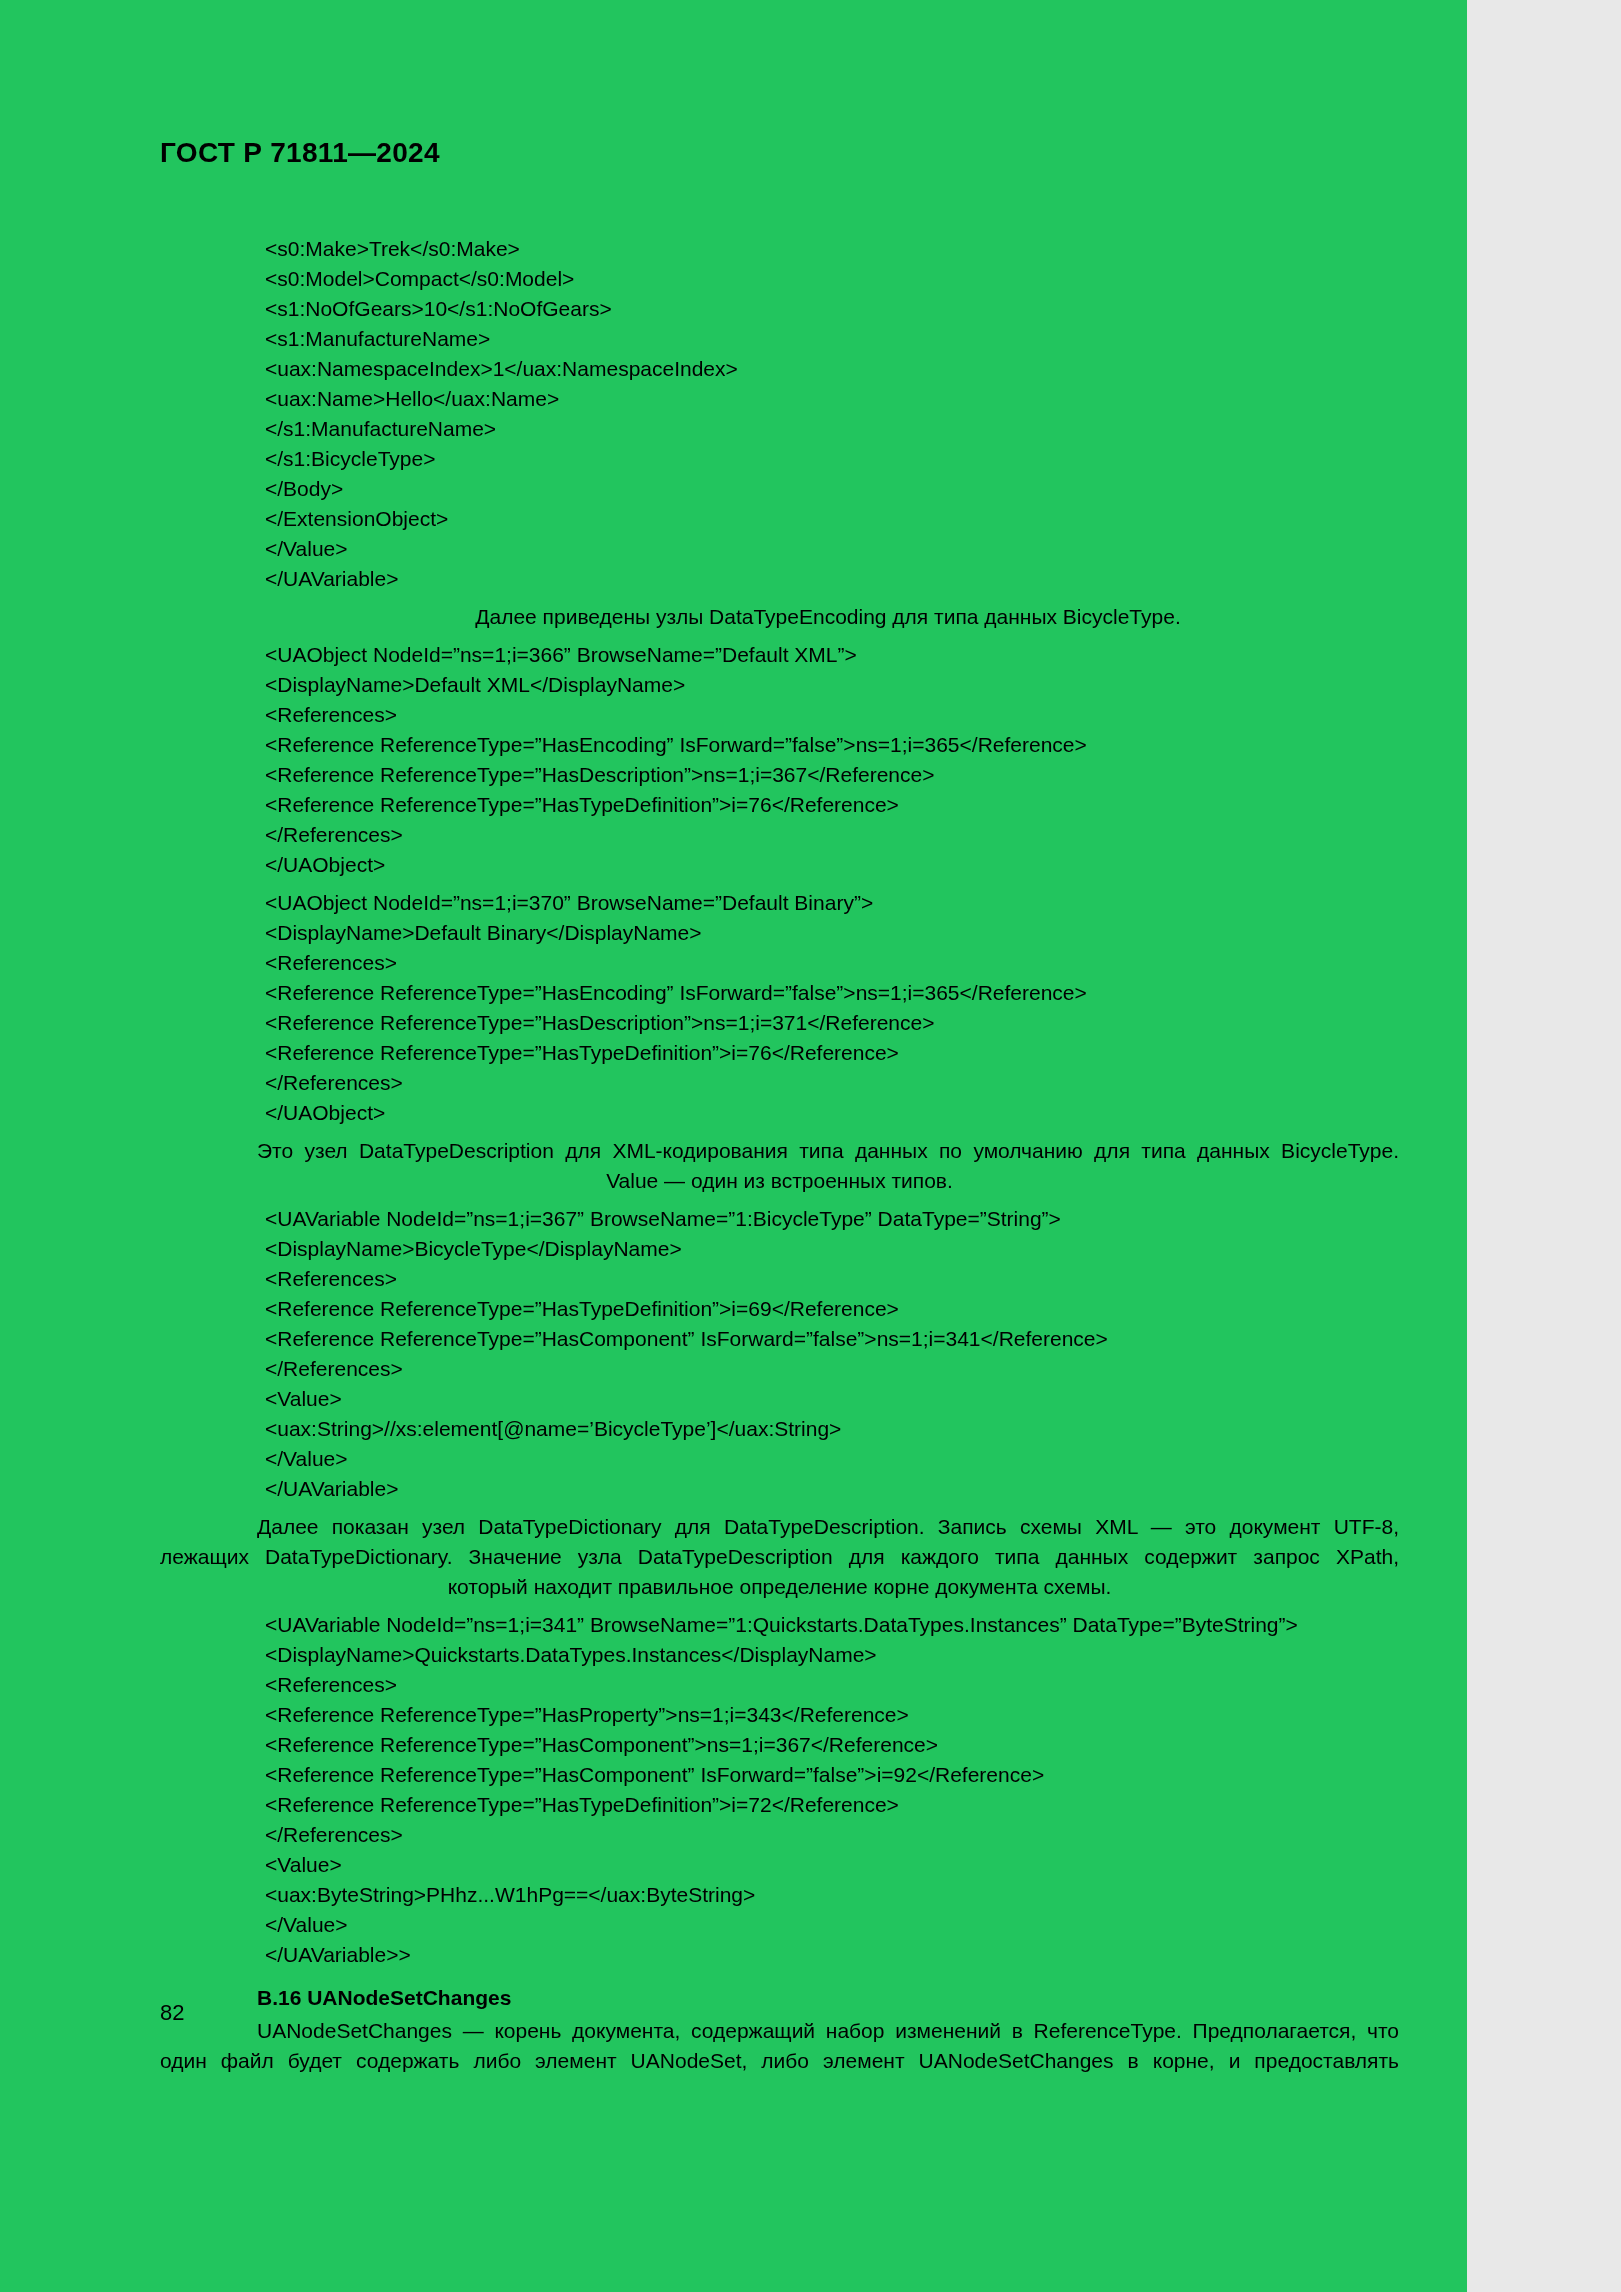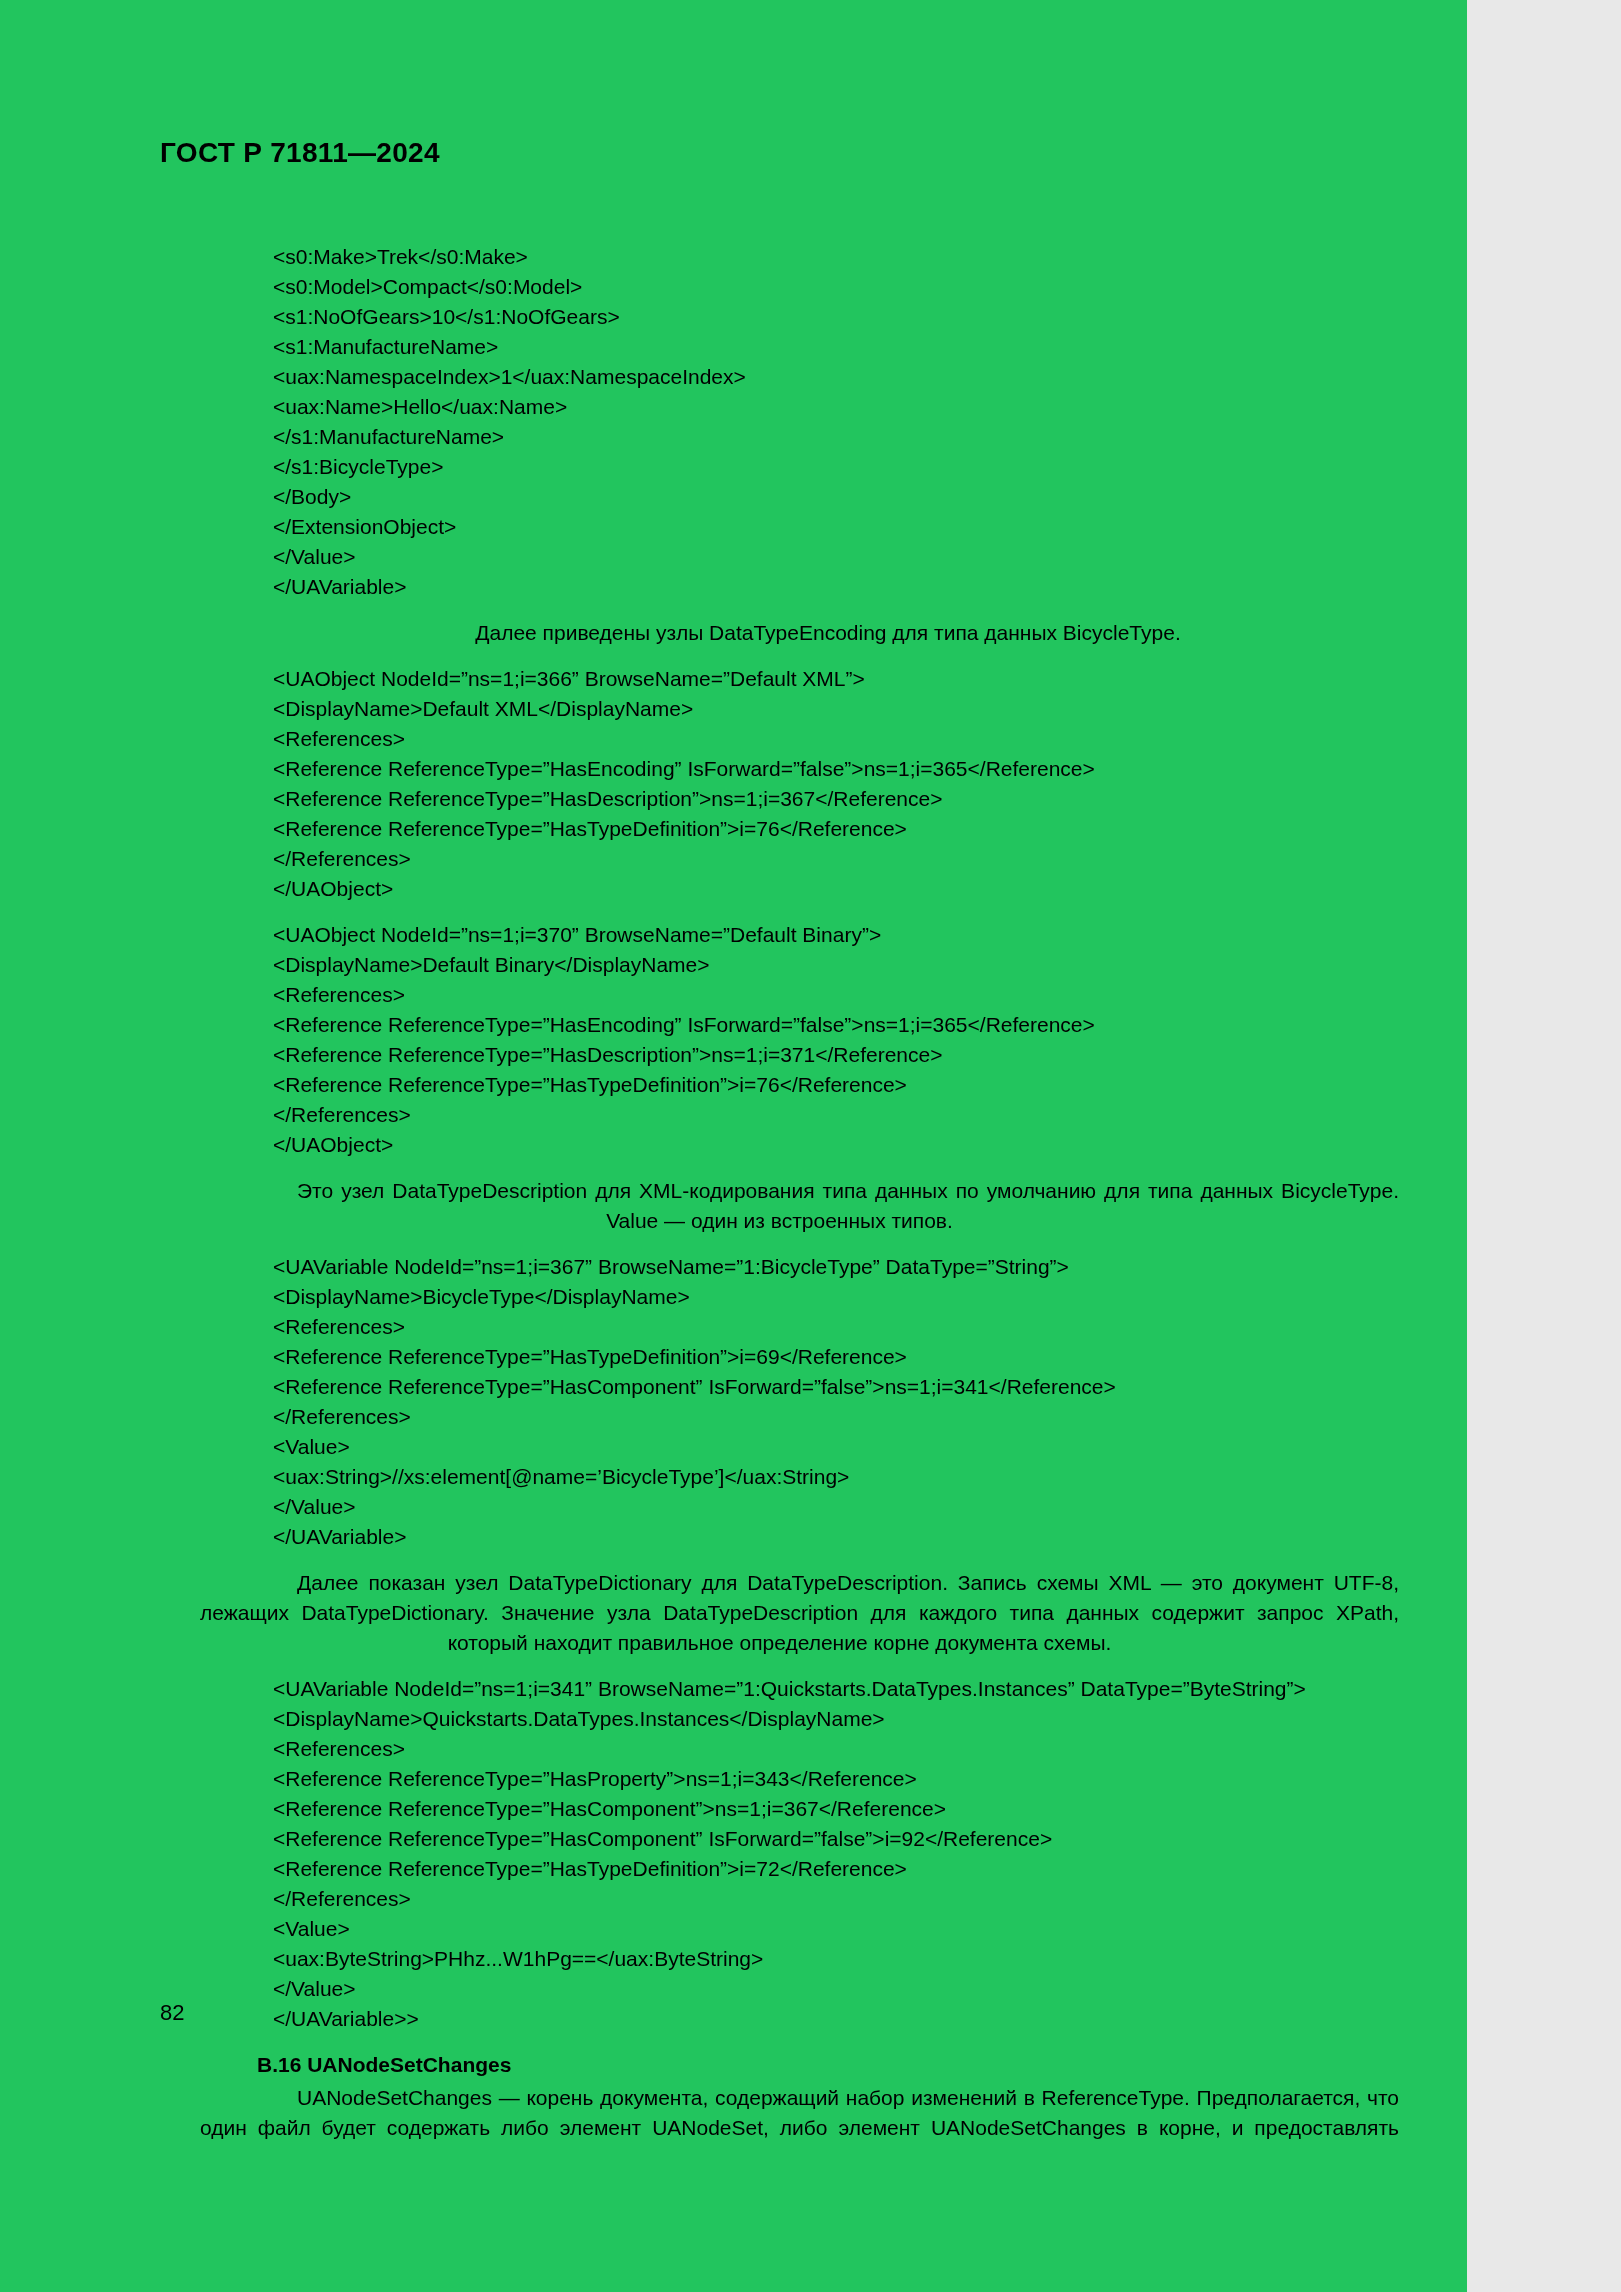--- a/index.html
+++ b/index.html
@@ -13,29 +13,29 @@
   }
   .running-header{
     position:absolute;left:160px;top:137px;
     font-size:28px;font-weight:bold;letter-spacing:0.3px;
     white-space:nowrap;
   }
   .content{
     position:absolute;left:160px;top:226px;width:1239px;
     font-size:21px;line-height:30px;
   }
-  .code-block{margin:16px;}
+  .code-block{margin:8px;}
   .code-line{
     padding-left:97px;
     white-space:pre;
   }
   .paragraph{margin:0;}
   .pline{white-space:normal;}
   .pline.ind{text-indent:97px;}
-  .pline.j{text-align:justify;text-align-last:justify;margin-left:40px;}
+  .pline.j{text-align:justify;text-align-last:justify;}
   .pline.lastl{text-align:center;}
   .heading{
     font-weight:bold;
     padding-left:97px;
     margin-top:13px;margin-bottom:2.9px;
     white-space:pre;
   }
   .page-number{
     position:absolute;left:160px;top:2000px;
     font-size:22px;

